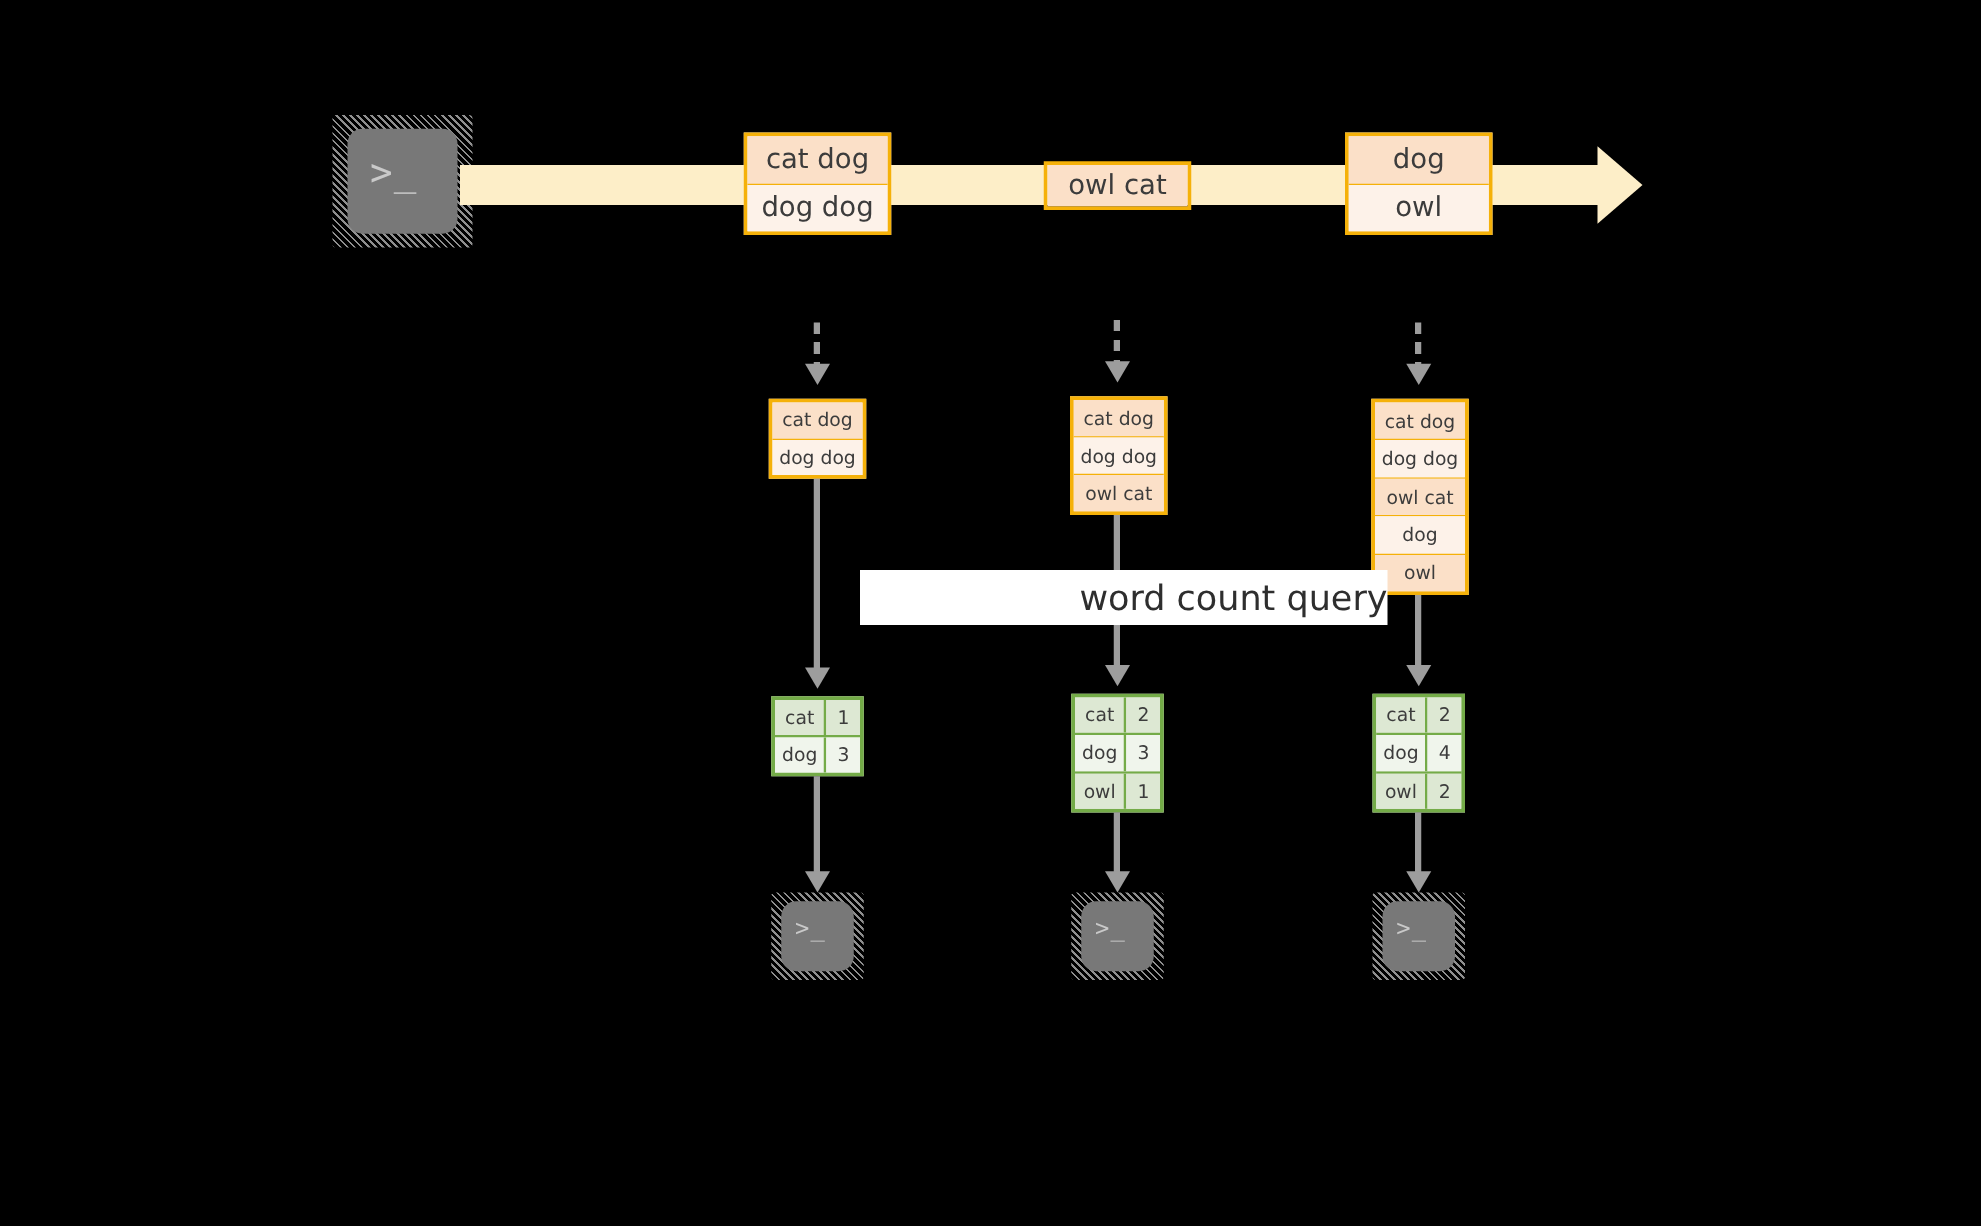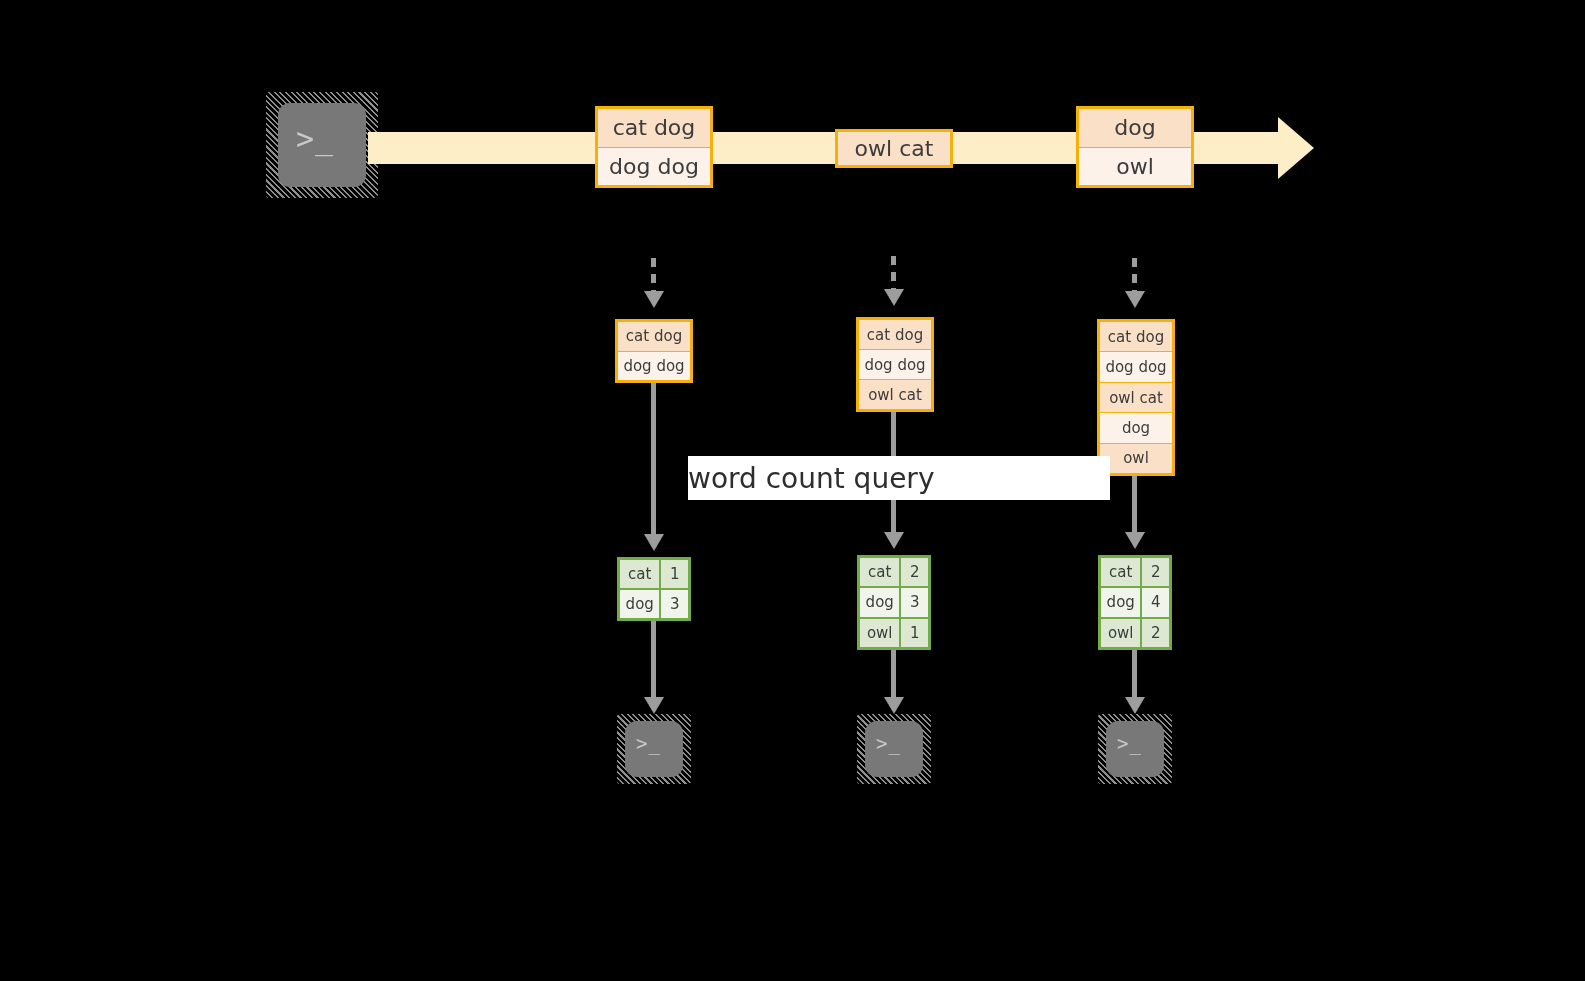--- a/index.html
+++ b/index.html
@@ -144,21 +144,21 @@
     border-color: transparent;
     border-top-color: #9d9d9d;
   }
 
   
   .banner {
     position: absolute;
     background: #ffffff;
     display: flex;
     align-items: center;
-    justify-content: flex-start;
+    justify-content: flex-end;
     color: #2e2e2e;
     white-space: nowrap;
   }
 </style>
 </head>
 <body>
 
 <div id="stage">
 
   <div class="term" style="left:266px; top:92px; width:112px; height:106px;">

